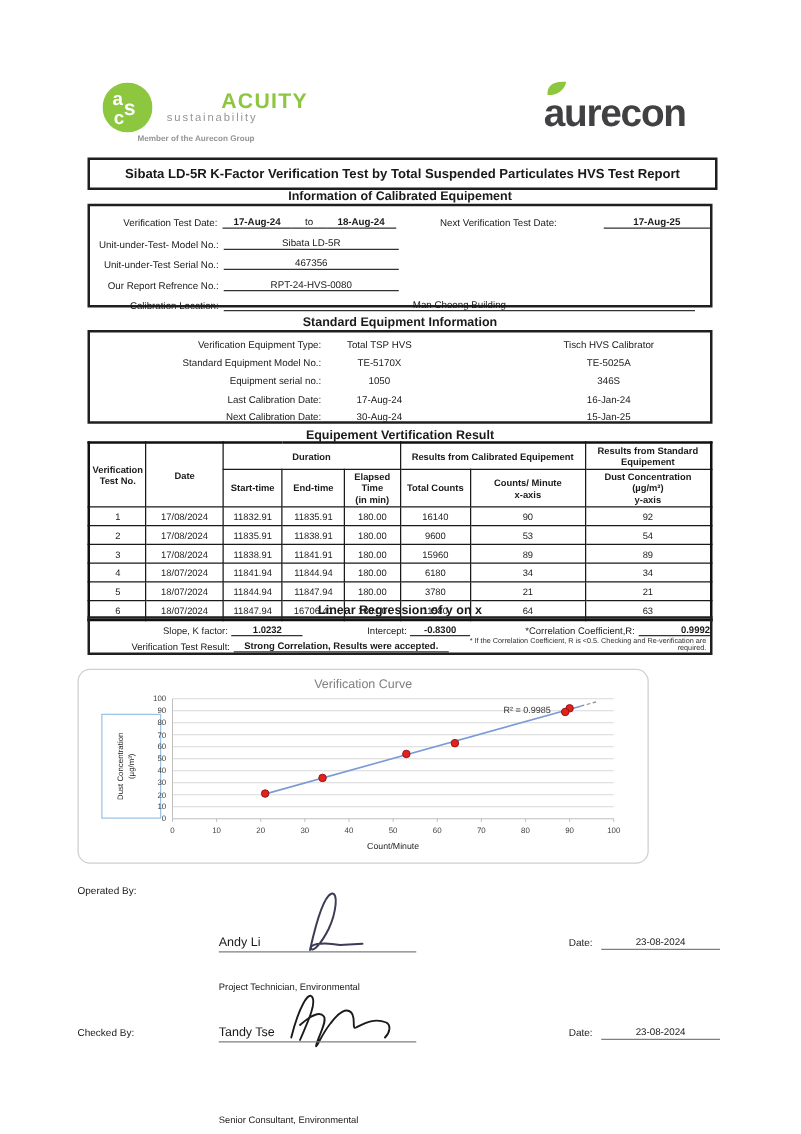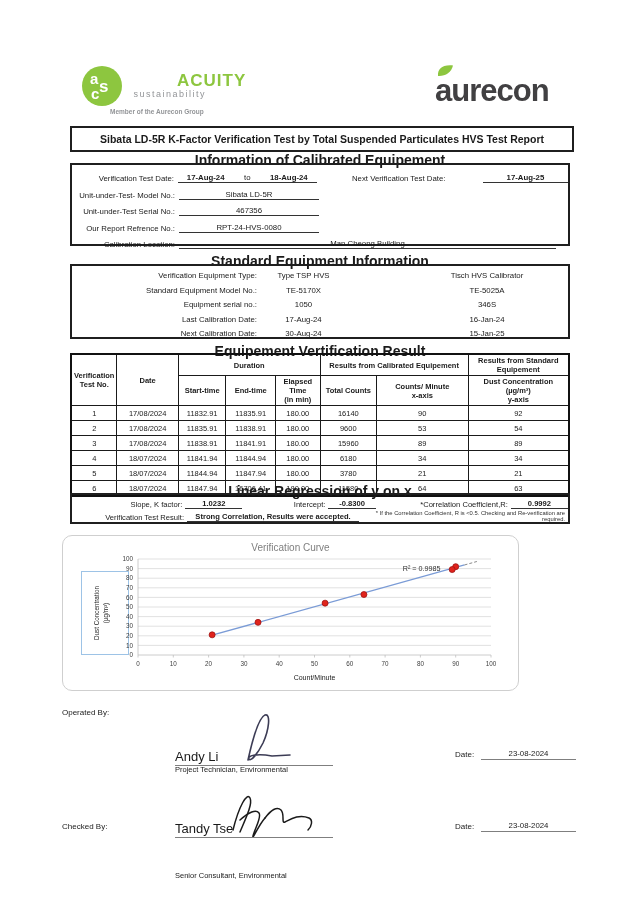--- a/index.html
+++ b/index.html
@@ -11,21 +11,21 @@
   .acuity-wordmark{font-weight:bold;font-size:17px;letter-spacing:1px;color:#8dc63f;}
   .acuity-sub{font-size:9px;letter-spacing:1.5px;color:#939598;text-align:right;}
   .acuity-member{font-size:6.5px;font-weight:bold;color:#939598;}
   .aurecon-wordmark{font-weight:bold;font-size:31px;letter-spacing:-1px;color:#414042;line-height:1;}
 
   
   .title-bar{left:70px;top:126px;width:500px;height:22px;border:2px solid #1f1f1f;
              display:flex;align-items:center;justify-content:center;
              font-size:10.5px;font-weight:bold;}
 
-  .section-heading{left:70px;width:500px;text-align:center;font-size:14px;font-weight:bold;}
+  .section-heading{left:70px;width:500px;text-align:center;font-size:10px;font-weight:bold;}
 
   
   .info-box{left:70px;width:500px;border:2px solid #1f1f1f;box-sizing:border-box;}
   .irow{display:flex;align-items:flex-end;height:14px;margin-bottom:2.5px;font-size:7.8px;}
   .ilabel{width:103px;text-align:right;padding-right:4px;}
   .u{border-bottom:1px solid #333;text-align:center;}
   .bold{font-weight:bold;}
 
   .srow{display:flex;align-items:center;height:13.5px;margin-bottom:1px;font-size:7.8px;}
   .slabel{width:185px;text-align:right;}
@@ -54,22 +54,22 @@
   .y-axis-label-box{position:absolute;left:18px;top:35px;width:46px;height:82px;
                     border:1px solid #9dc3e6;}
   .y-axis-label-inner{position:absolute;left:-18px;top:28px;width:82px;height:26px;
                       transform:rotate(-90deg);text-align:center;font-size:6.3px;line-height:1.5;color:#222;}
   .x-axis-label{position:absolute;left:75px;top:138px;width:353px;text-align:center;
                 font-size:7px;color:#222;}
   svg{font-family:"Liberation Sans",sans-serif;}
 
   
   .sig-label{font-size:8px;}
-  .sig-nameline{border-bottom:1.5px solid #7f7f7f;width:158px;font-size:13px;padding-bottom:1px;}
-  .sig-role{font-size:7.5px;padding-top:1.5px;}
+  .sig-nameline{border-bottom:1.5px solid #7f7f7f;width:158px;font-size:10px;padding-bottom:1px;}
+  .sig-role{font-size:7.5px;padding-top:1.5px;margin-top:20px;}
   .date-line{border-bottom:1.5px solid #7f7f7f;width:95px;text-align:center;
              font-size:7.8px;padding-bottom:1px;}
 </style>
 </head>
 <body>
 
 <div class="page">
 
   <div class="abs" style="left:82px;top:66px;width:160px;">
     <svg class="abs" style="left:0;top:0;" width="40" height="40" viewBox="0 0 40 40">
@@ -119,21 +119,21 @@
       <span class="ilabel">Calibration Location:</span>
       <span class="u" style="width:377px;">Man Cheong Building</span>
     </div>
   </div>
 
   <div class="abs section-heading" style="top:253px;">Standard Equipment Information</div>
 
   <div class="abs info-box" style="top:264px;height:75px;padding-top:3px;">
     <div class="srow">
       <span class="slabel">Verification Equipment Type:</span>
-      <span class="scol1">Type TSP HVS</span>
+      <span class="scol1">Total TSP HVS</span>
       <span class="scol2">Tisch HVS Calibrator</span>
     </div>
     <div class="srow">
       <span class="slabel">Standard Equipment Model No.:</span>
       <span class="scol1">TE-5170X</span>
       <span class="scol2">TE-5025A</span>
     </div>
     <div class="srow">
       <span class="slabel">Equipment serial no.:</span>
       <span class="scol1">1050</span>
@@ -256,21 +256,21 @@
 
   <div class="abs section-heading" style="top:483px;">Linear Regression of y on x</div>
 
   <div class="abs reg-box">
     <div class="rrow">
       <span style="width:112px;text-align:right;padding-right:3px;">Slope, K factor:</span>
       <span class="u bold" style="width:58px;">1.0232</span>
       <span style="width:68px;text-align:right;padding-right:3px;margin-left:16px;">Intercept:</span>
       <span class="u bold" style="width:48px;">-0.8300</span>
       <span style="width:126px;text-align:right;padding-right:3px;margin-left:8px;">*Correlation Coefficient,R:</span>
-      <span class="u bold" style="width:58px;">0.9992</span>
+      <span class="u bold" style="width:58px;text-align:right;">0.9992</span>
     </div>
     <div class="rrow">
       <span style="width:112px;text-align:right;padding-right:3px;">Verification Test Result:</span>
       <span class="u bold" style="width:172px;">Strong Correlation, Results were accepted.</span>
       <span class="rnote">* If the Correlation Coefficient, R is &lt;0.5. Checking and Re-verification are required.</span>
     </div>
   </div>
 
   <div class="abs chart-box">
     <div class="chart-title">Verification Curve</div>

